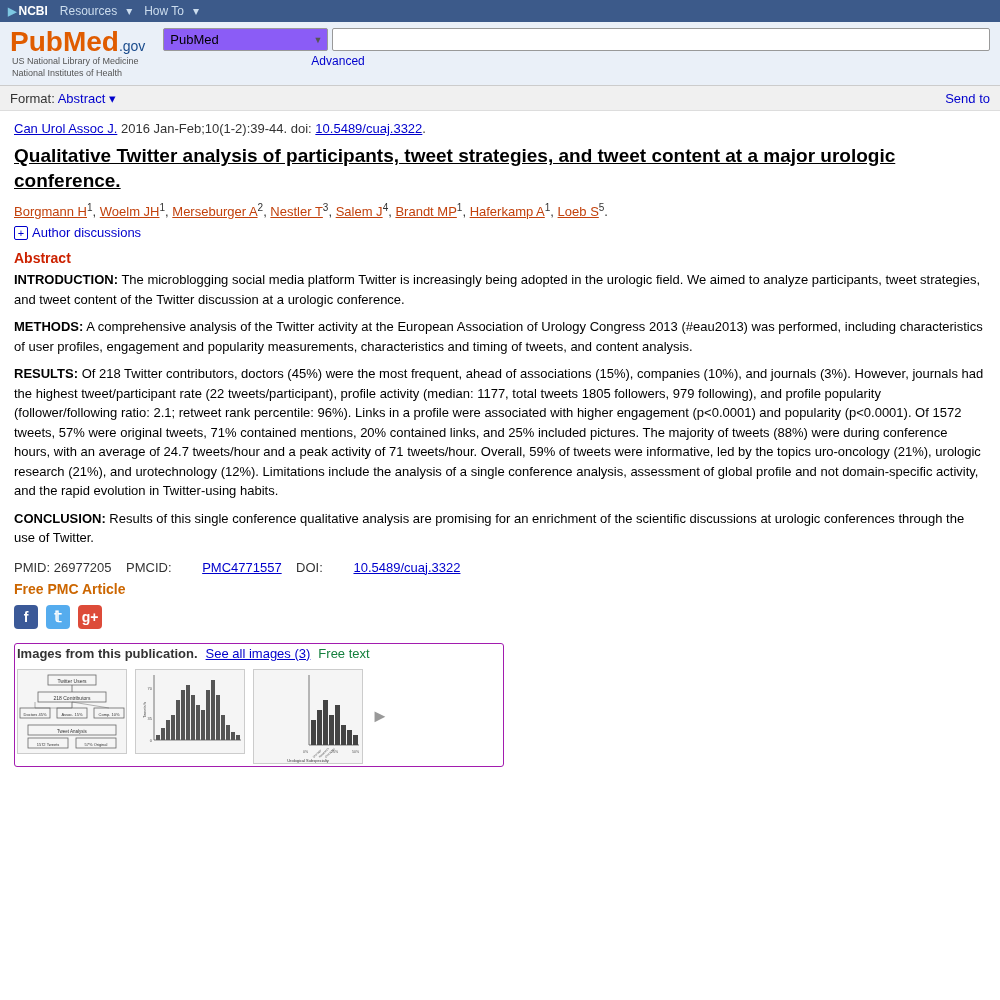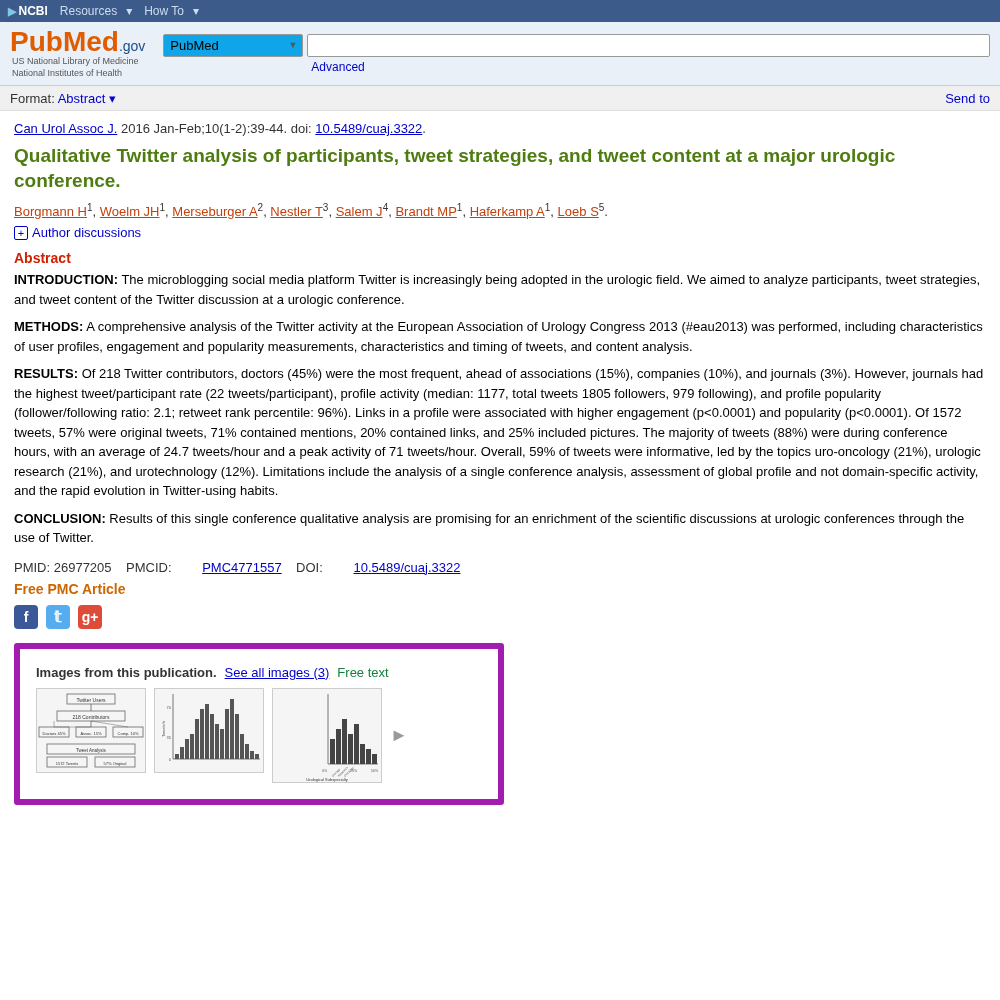--- a/index.html
+++ b/index.html
@@ -33,21 +33,20 @@
       display: flex;
       align-items: center;
       gap: 9px;
     }
 
     
     #search-bar {
       background: #eaf0f8;
       padding: 6px 10px;
       display: flex;
-      align-items: center;
       gap: 8px;
       border-bottom: 1px solid #ccc;
     }
     #pubmed-logo {
       font-size: 28px;
       font-weight: bold;
       color: #1a4b8c;
       line-height: 1;
     }
     #pubmed-logo span { color: #e05c00; }
@@ -55,26 +54,26 @@
     #logo-subtitle {
       font-size: 9px;
       color: #555;
       line-height: 1.3;
       margin-left: 2px;
     }
     #logo-area { display: flex; align-items: center; flex-direction: column; align-items: flex-start; }
     #search-controls { display: flex; flex-direction: column; flex: 1; margin-left: 10px; }
     #search-row { display: flex; align-items: center; gap: 4px; }
     #db-select {
-      background: #0ea5e9;
+      background: #8b5cf6;
       border: 1px solid #999;
       padding: 3px 6px;
       font-size: 13px;
       border-radius: 2px;
-      width: 140px;
+      width: 165px;
       appearance: none;
       -webkit-appearance: none;
       cursor: pointer;
     }
     #db-select-wrapper {
       position: relative;
       display: inline-block;
     }
     #db-select-wrapper::after {
       content: '▼';
@@ -139,23 +138,24 @@
       font-size: 13px;
       color: #333;
       margin-bottom: 8px;
     }
     #citation a { color: #0000cc; text-decoration: underline; cursor: pointer; }
 
     
     #article-title {
       font-size: 19px;
       font-weight: bold;
-      color: #4d7c0f;
+      color: #000000;
       line-height: 1.3;
       margin-bottom: 8px;
+      text-decoration: underline;
     }
 
     
     #authors {
       font-size: 13px;
       margin-bottom: 6px;
       color: #333;
     }
     #authors a { color: #c2410c; text-decoration: underline; cursor: pointer; }
     #authors sup { font-size: 10px; }
@@ -234,23 +234,23 @@
       font-size: 14px;
       font-weight: bold;
       color: #fff;
     }
     .fb-icon { background: #3b5998; }
     .tw-icon { background: #55acee; font-size: 16px; }
     .gp-icon { background: #dd4b39; }
 
     
     #images-section {
-      border: 6px solid #a21caf;
+      border: 1px solid #a21caf;
       border-radius: 3px;
-      padding: 16px;
+      padding: 2px;
       max-width: 490px;
       background: #fff;
     }
     #images-header {
       display: flex;
       align-items: center;
       gap: 8px;
       margin-bottom: 8px;
       font-size: 13px;
     }

